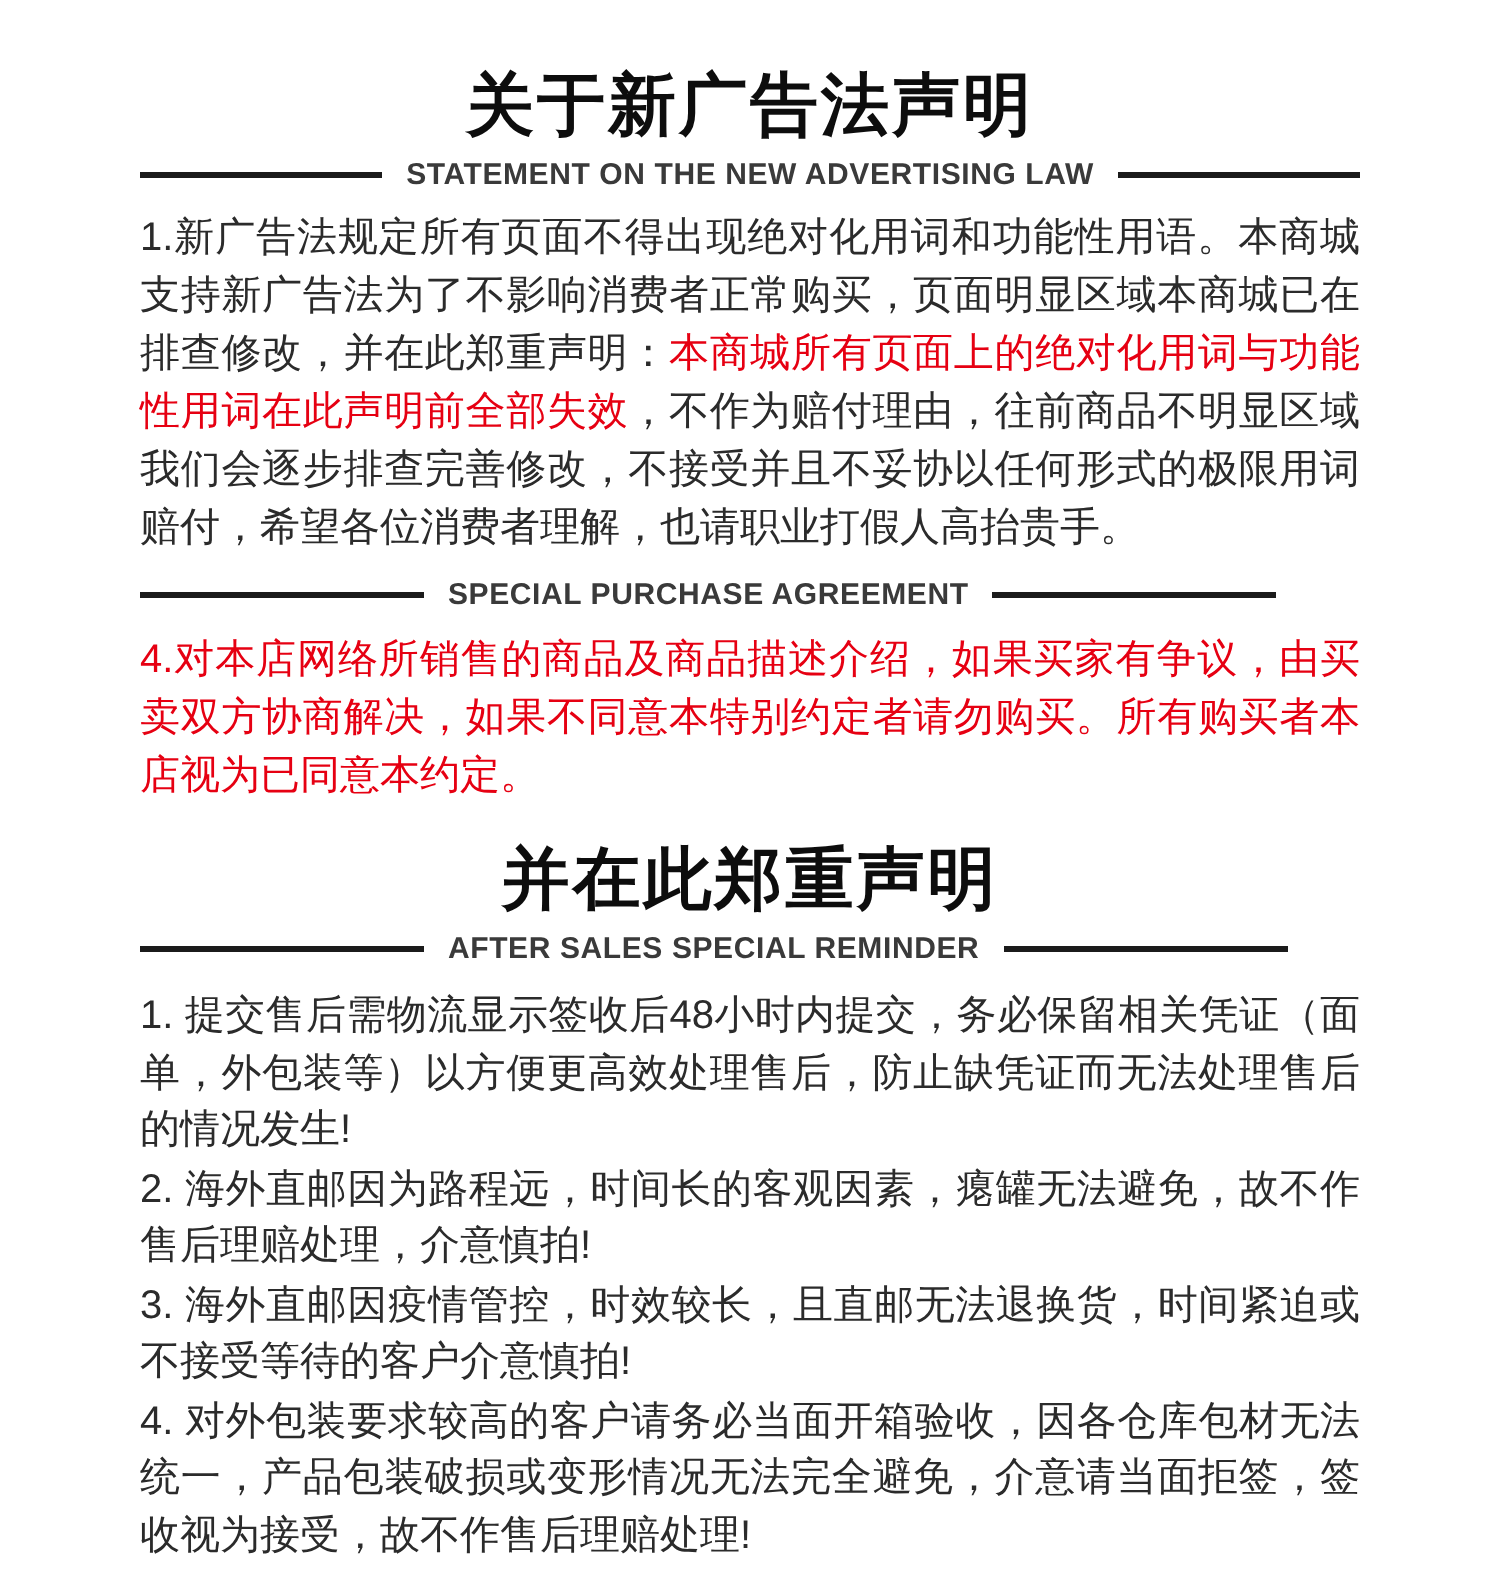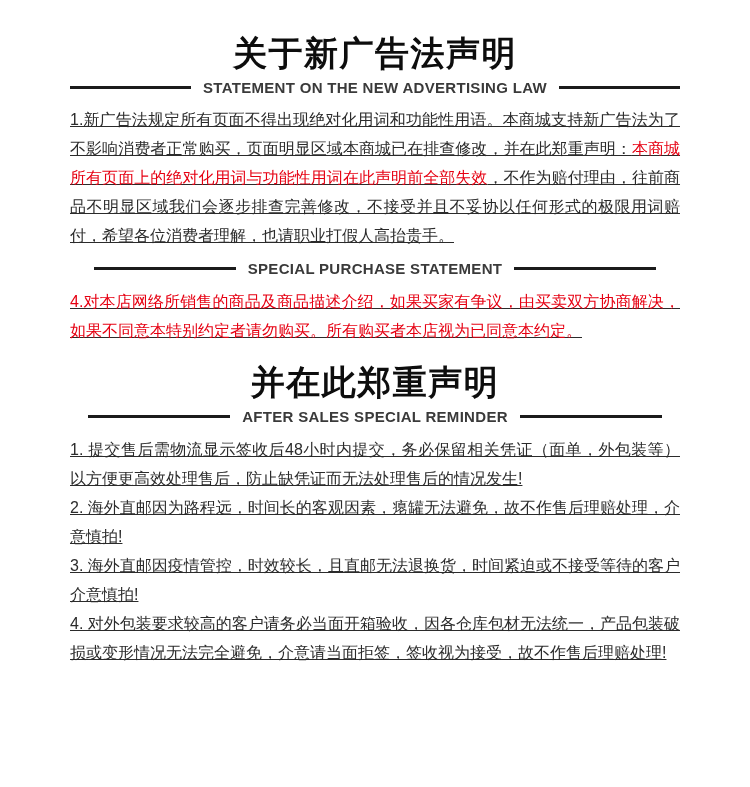--- a/index.html
+++ b/index.html
@@ -22,44 +22,43 @@
     margin: 0;
     font-size: 34px;
     line-height: 42px;
     font-weight: 700;
     color: #0d0d0d;
     letter-spacing: 1.5px;
   }
   .subtitle-row {
     display: flex;
     align-items: center;
-    justify-content: center;
+    justify-content: flex-start;
     gap: 12px;
     margin-top: 5px;
   }
   .subtitle-line {
     width: 142px;
     height: 3px;
     background: #1b1b1b;
   }
   .subtitle-text {
     font-size: 15px;
     font-weight: 700;
     color: #3a3a3a;
     letter-spacing: 0.3px;
     white-space: nowrap;
   }
   .paragraphs { margin-top: 9px; }
   .body-text {
     margin: 0 0 2px 0;
-    font-size: 16px;
+    font-size: 20px;
     line-height: 29px;
     text-align: justify;
     color: #2b2b2b;
-    text-decoration: underline;
   }
   .seg-red { color: var(--accent-red, #e60012); }
   #sec-advertising-law { padding-top: 16px; }
   #sec-purchase-agreement { margin-top: 10px; }
   #sec-purchase-agreement .paragraphs { margin-top: 10px; }
   #sec-after-sales { margin-top: 16px; }
   #sec-after-sales .paragraphs { margin-top: 11px; }
   #sec-after-sales .body-text { line-height: 28.5px; margin-bottom: 1px; }
 </style>
 </head>
@@ -78,21 +77,21 @@
     </header>
     <div class="paragraphs">
         <p class="body-text"><span>1.新广告法规定所有页面不得出现绝对化用词和功能性用语。本商城支持新广告法为了不影响消费者正常购买，页面明显区域本商城已在排查修改，并在此郑重声明：</span><span class="seg-red">本商城所有页面上的绝对化用词与功能性用词在此声明前全部失效</span><span>，不作为赔付理由，往前商品不明显区域我们会逐步排查完善修改，不接受并且不妥协以任何形式的极限用词赔付，希望各位消费者理解，也请职业打假人高抬贵手。</span></p>
       </div>
   </section>
 
   <section class="notice-section" id="sec-purchase-agreement">
     <header class="section-header">
       <div class="subtitle-row">
         <span class="subtitle-line"></span>
-        <span class="subtitle-text">SPECIAL PURCHASE STATEMENT</span>
+        <span class="subtitle-text">SPECIAL PURCHASE AGREEMENT</span>
         <span class="subtitle-line"></span>
       </div>
     </header>
     <div class="paragraphs">
         <p class="body-text"><span class="seg-red">4.对本店网络所销售的商品及商品描述介绍，如果买家有争议，由买卖双方协商解决，如果不同意本特别约定者请勿购买。所有购买者本店视为已同意本约定。</span></p>
       </div>
   </section>
 
   <section class="notice-section" id="sec-after-sales">
     <header class="section-header">

